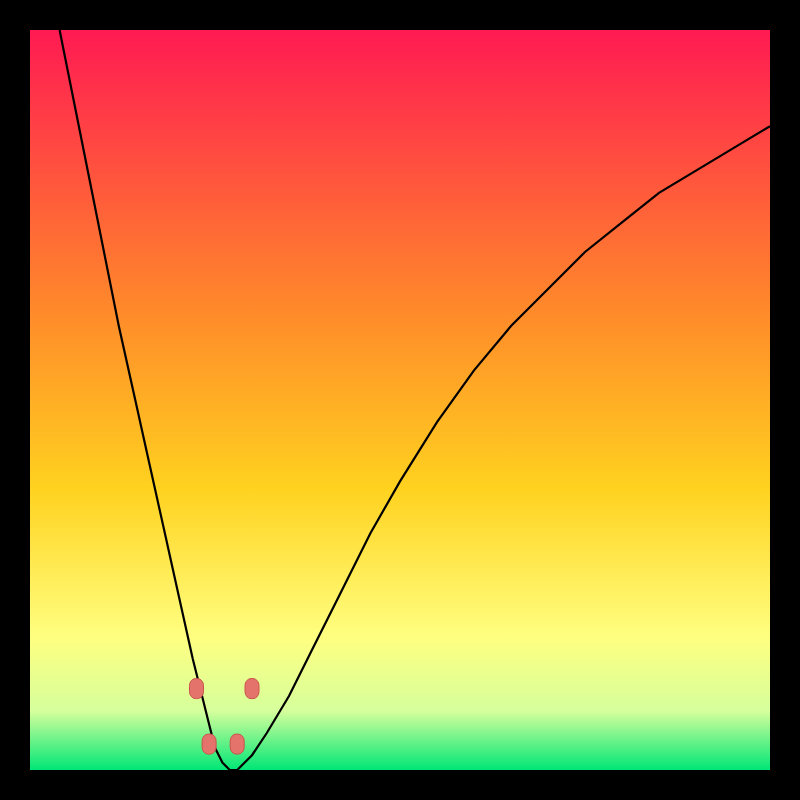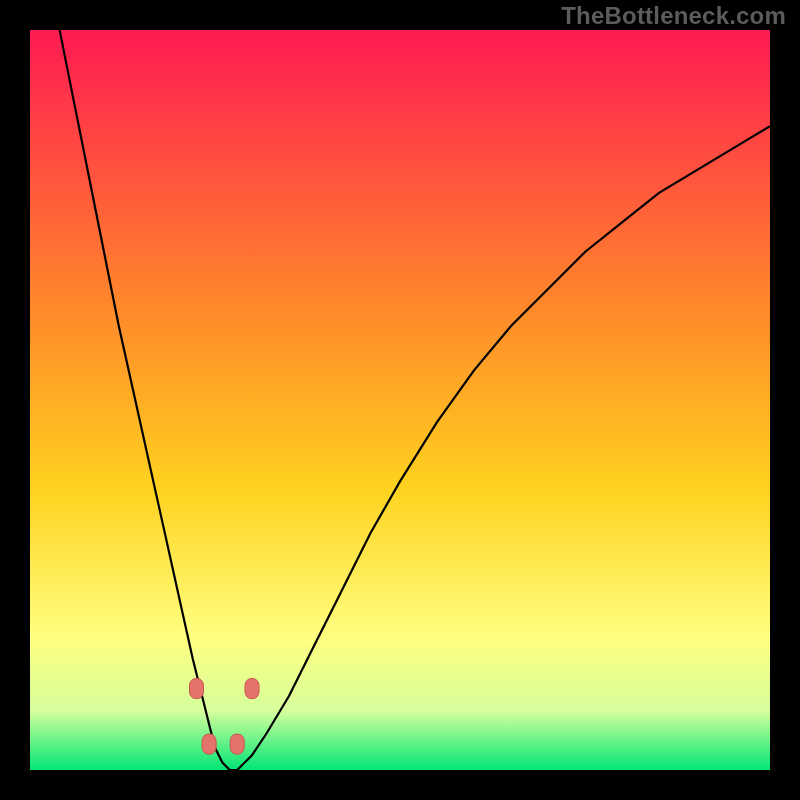--- a/index.html
+++ b/index.html
@@ -26,21 +26,20 @@
     top: 30px;
     width: 740px;
     height: 740px;
   }
   .plot svg { display: block; }
 </style>
 </head>
 <body>
 
 <div class="frame">
-  <div class="watermark">TheBottleneck.com</div>
   <div class="plot">
     <svg id="plot-svg" width="740" height="740" viewBox="0 0 740 740">
       <defs>
         <linearGradient id="bg-grad" x1="0" y1="0" x2="0" y2="1">
           <stop id="g0" offset="0%" stop-color="#ff1a52"></stop>
           <stop id="g1" offset="38%" stop-color="#ff8a2a"></stop>
           <stop id="g2" offset="62%" stop-color="#ffd21f"></stop>
           <stop id="g3" offset="82%" stop-color="#ffff80"></stop>
           <stop id="g4" offset="92%" stop-color="#d6ff9c"></stop>
           <stop id="g5" offset="100%" stop-color="#00e676"></stop>

